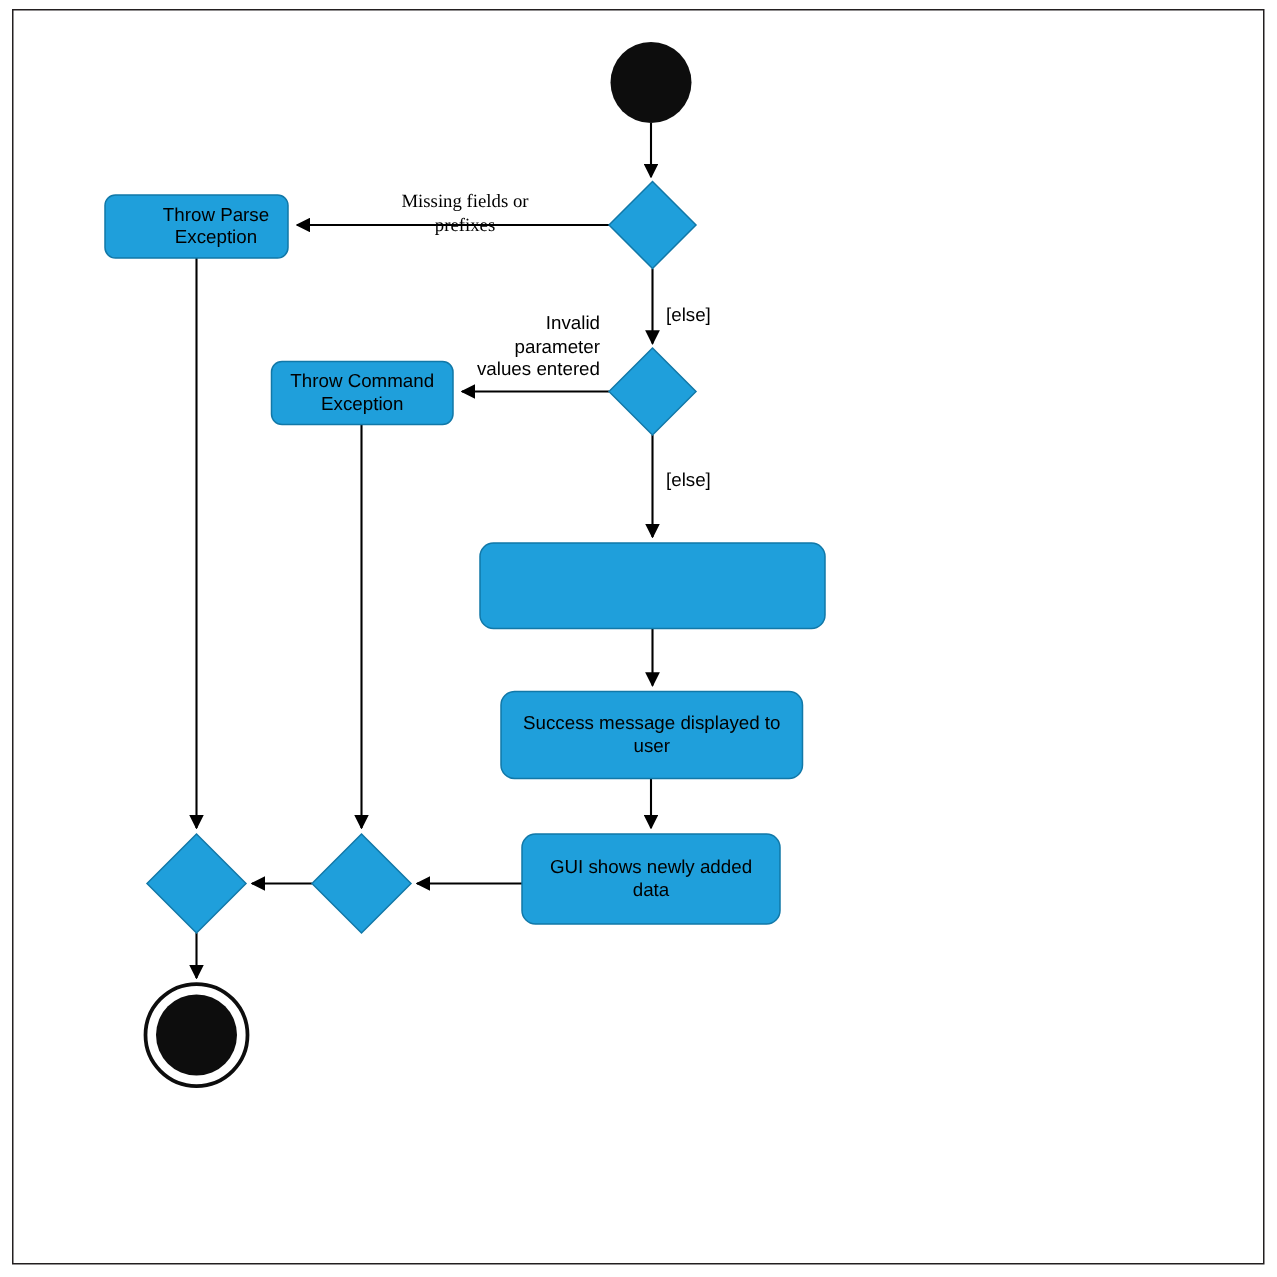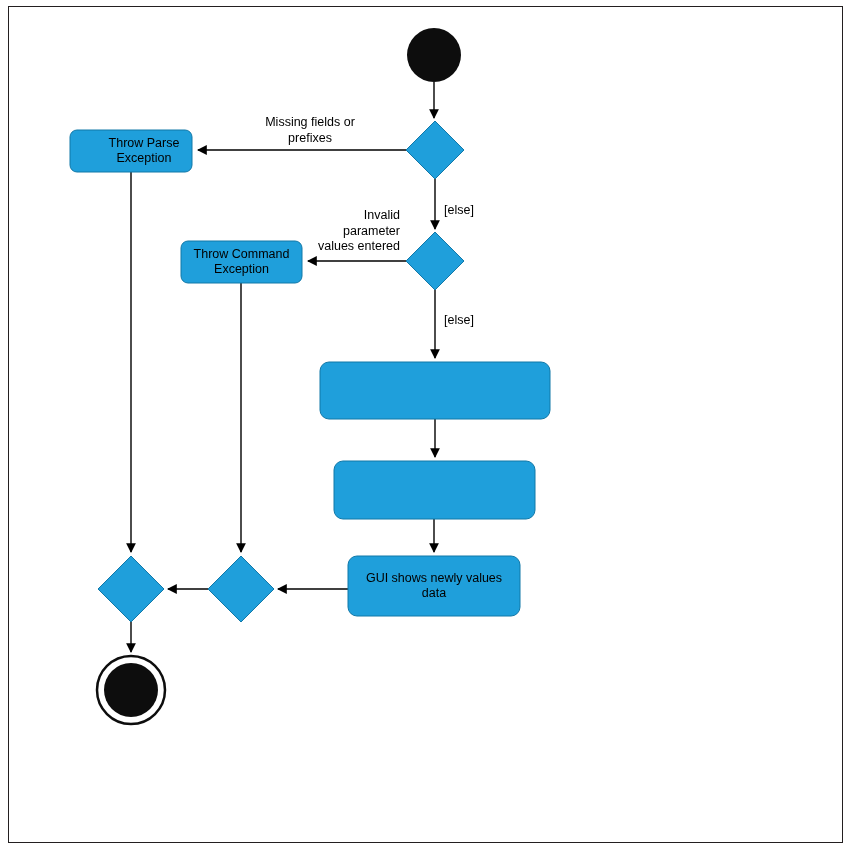--- a/index.html
+++ b/index.html
@@ -125,24 +125,25 @@
     </g>
   </svg>
 
   <div class="box-text" style="left:70px; top:130px; width:122px; height:42px;padding-left:32px;">Throw Parse
 Exception</div>
 
   <div class="box-text" style="left:181px; top:241px; width:121px; height:42px;">Throw Command
 Exception</div>
 
 
+  <div class="box-text" style="left:334px; top:461px; width:201px; height:58px;">Success message displayed to user</div>
 
-  <div class="box-text" style="left:348px; top:556px; width:172px; height:60px;">GUI shows newly values data</div>
+  <div class="box-text" style="left:348px; top:556px; width:172px; height:60px;">GUI shows newly added data</div>
 
-  <div class="edge-label" style="left:240px; top:115px; width:140px;">Missing fields or
+  <div class="edge-label" style="left:240px; top:127px; width:140px;font-family:Liberation Serif, serif;">Missing fields or
 prefixes</div>
 
   <div class="edge-label" style="left:444px; top:203px; width:60px; text-align:left;">[else]</div>
 
   <div class="edge-label" style="left:300px; top:208px; width:100px; text-align:right;">Invalid
 parameter
 values entered</div>
 
   <div class="edge-label" style="left:444px; top:313px; width:60px; text-align:left;">[else]</div>
 

